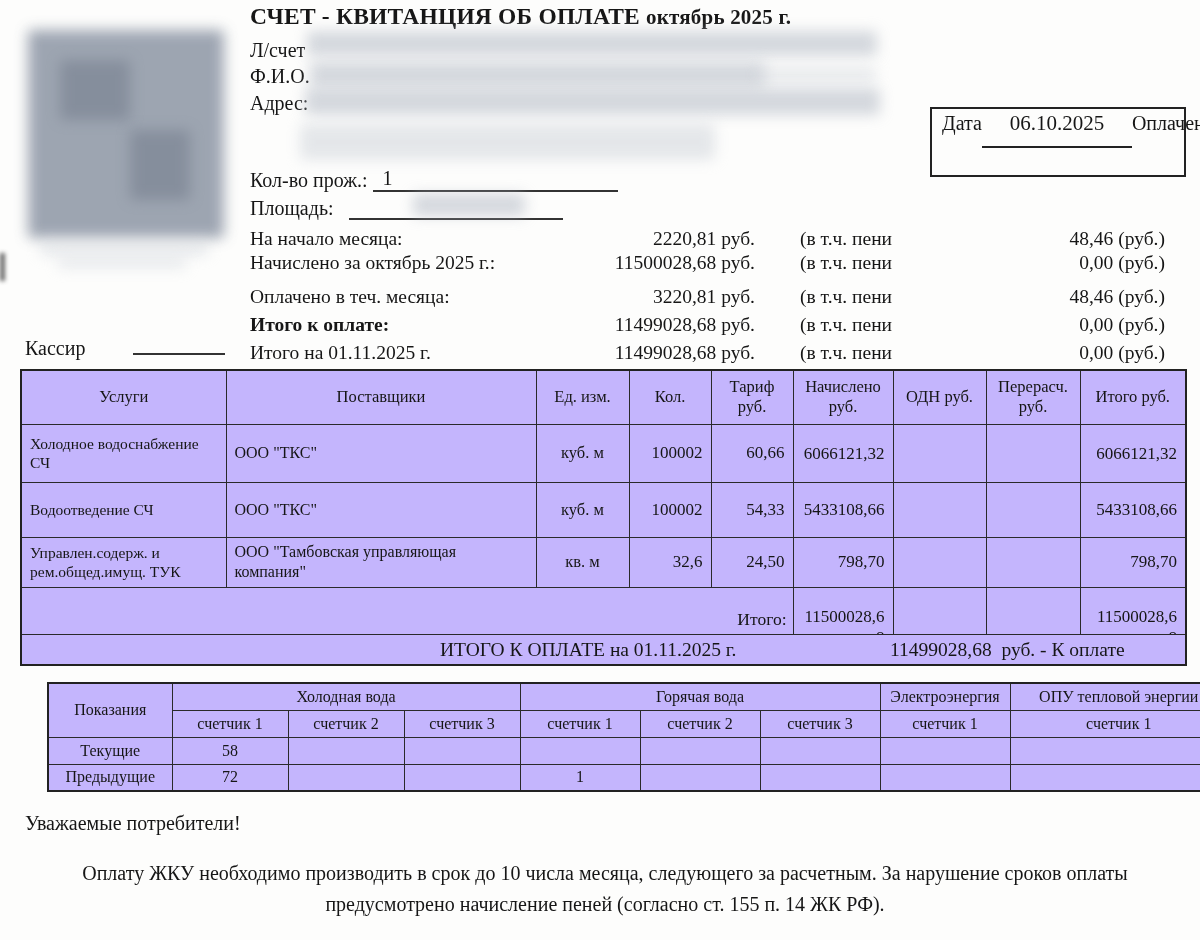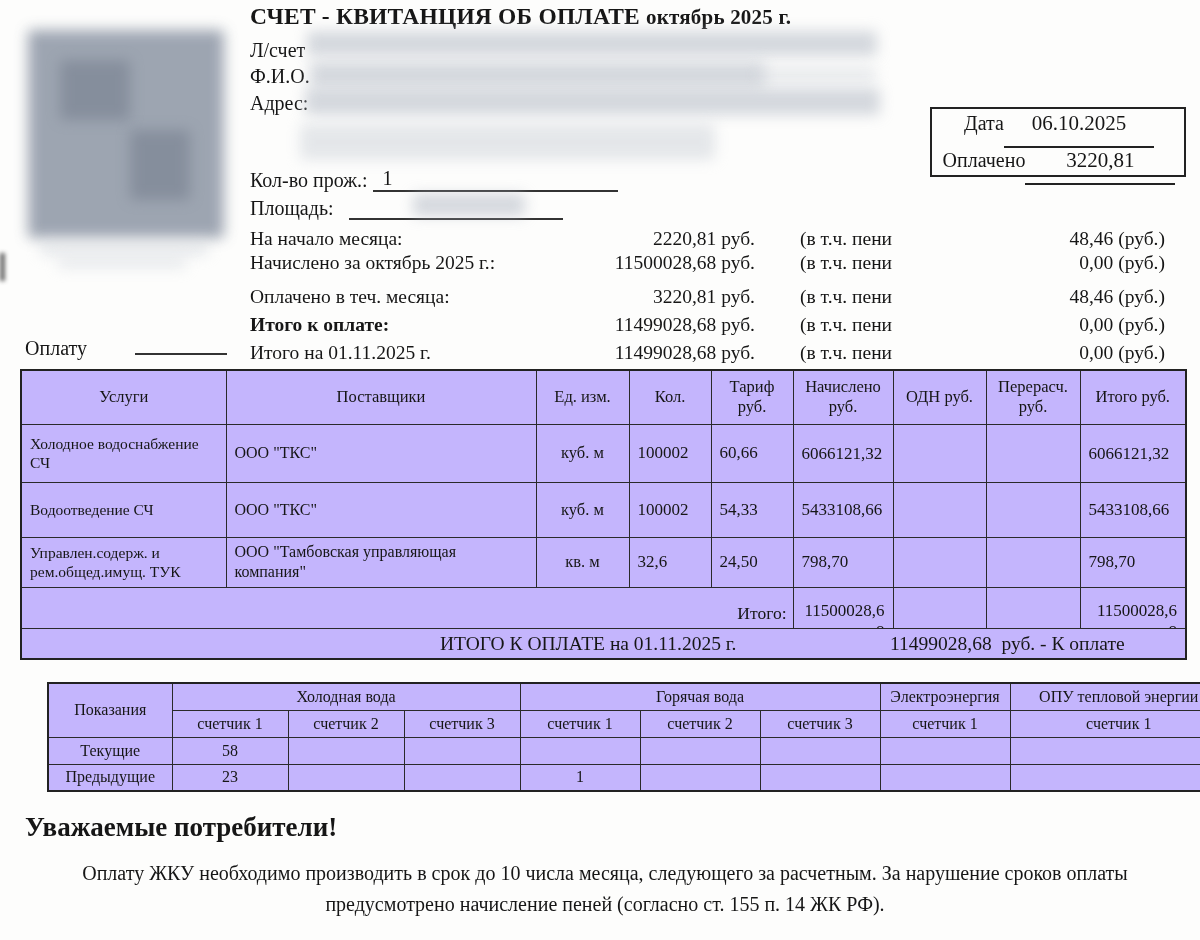--- a/index.html
+++ b/index.html
@@ -17,22 +17,22 @@
   .redact{background:#b9bfc9; opacity:.6;}
   .redact-light{background:#ccd1d8; opacity:.5;}
   .edge-mark{background:#474747; opacity:.8; filter:blur(2px);}
   
   .title{left:250px; top:3px; font-weight:bold; font-size:23.5px; letter-spacing:.2px; white-space:nowrap;}
   .title .period{font-size:21px;}
   .fld{left:250px; font-size:20px;}
   .datebox{
     left:930px; top:107px; width:256px; height:70px;
     border:2.5px solid #222; box-sizing:border-box;
-    display:flex; flex-direction:column; justify-content:space-evenly;
-    padding:2px 8px 2px 10px; font-size:20px;align-items:center;
+    display:flex; flex-direction:row; justify-content:space-evenly;
+    padding:2px 8px 2px 10px; font-size:20px;
   }
   .datebox .row{display:flex; align-items:baseline; justify-content:space-between;}
   .datebox .val{
     display:inline-block; width:150px; text-align:center;
     border-bottom:2px solid #222; font-size:21px; padding-bottom:10px;
   }
   .fill-line{display:inline-block; border-bottom:2px solid #333; padding:0 0 0 10px; vertical-align:bottom;}
   
   .sumrow{position:absolute; left:0; width:1200px; height:28px; font-size:19.5px;}
   .sumrow .lab{position:absolute; left:250px; white-space:nowrap;}
@@ -45,36 +45,36 @@
   
   table{border-collapse:collapse; table-layout:fixed; background:#c4b5fd;}
   .charges{left:20px; top:369px; width:1165px; border:2.5px solid #222;}
   .charges th,.charges td{border:1.5px solid #2a2a2a; padding:4px 8px; vertical-align:middle; box-sizing:border-box;}
   .charges th{font-weight:normal; font-size:16.5px; text-align:center; height:54px;}
   .charges th .hw{display:inline-block; max-width:4.8em;}
   .charges td{font-size:16px;}
   .charges .svc{text-align:left; font-size:15.5px; line-height:1.25;}
   .charges .sup{text-align:left; font-size:16px; line-height:1.25;}
   .charges .unit{text-align:center; font-size:16.5px;}
-  .charges .num{text-align:left; font-size:17px;}
+  .charges .num{text-align:right; font-size:17px;}
   .charges .wrapnum{overflow-wrap:anywhere; line-height:21px;}
   .charges .r1 td{height:58px;}
   .charges .r2 td{height:55px;}
   .charges .r3 td{height:50px;}
-  .charges .subtotal td{height:32px; padding-top:12px; padding-bottom:0;}
+  .charges .subtotal td{height:32px; padding-top:18px; padding-bottom:0;}
   .charges .subtotal .cliped{max-height:28px; overflow:hidden; text-align:right; overflow-wrap:anywhere; line-height:21px; font-size:17px;}
   .charges .subtotal .itogo{text-align:right; font-size:17.5px; padding-right:6px;}
   .charges .grand td{height:31px; position:relative; font-size:19.5px;}
   .charges .grand .glab{position:absolute; left:418px; top:4px; white-space:nowrap;}
   .charges .grand .gval{position:absolute; left:868px; top:4px; white-space:nowrap;}
   .notice{left:25px; top:646px; font-size:19.5px; white-space:nowrap;}
   .readings{left:15px; top:682px; width:1180px; border:2.5px solid #222; font-size:16px;margin-left:32px;}
   .readings th,.readings td{border:1.5px solid #2a2a2a; padding:2px 4px; text-align:center; font-weight:normal; height:27px; box-sizing:border-box; overflow:hidden; white-space:nowrap;}
   .readings .rowlab{font-size:16px;}
-  .footer-greet{left:25px; top:812px; font-size:27px;font-weight:bold;}
+  .footer-greet{left:25px; top:812px; font-size:20px;}
   .footer-body{left:25px; top:858px; width:1160px; font-size:20px; line-height:1.55;text-align:center;}
 </style>
 </head>
 <body>
 
 <div class="page">
 
   <div class="blur qr" style="left:28px; top:30px; width:196px; height:208px;"></div>
   <div class="blur qr-blotch" style="left:60px; top:60px; width:70px; height:60px;"></div>
   <div class="blur qr-blotch" style="left:130px; top:130px; width:60px; height:70px;"></div>
@@ -144,21 +144,21 @@
     <span class="pval">0,00 (руб.)</span>
   </div>
   <div class="sumrow" style="top:342px;">
     <span class="lab">Итого на 01.11.2025 г.</span>
     <span class="amt"><span>11499028,68</span>&nbsp;<span>руб.</span></span>
     <span class="plab">(в т.ч. пени</span>
     <span class="pval">0,00 (руб.)</span>
   </div>
 
   <div class="abs cashier">
-    <span>Оплату</span><span class="uline"></span>
+    <span>Кассир</span><span class="uline"></span>
   </div>
 
   <table class="abs charges">
     <colgroup>
       <col style="width:205px">
         <col style="width:310px">
         <col style="width:93px">
       <col style="width:82px">
         <col style="width:82px">
         <col style="width:100px">
@@ -270,21 +270,21 @@
         <td></td>
         <td></td>
         <td></td>
         <td></td>
         <td></td>
         <td></td>
         <td></td>
       </tr>
       <tr>
         <td class="rowlab">Предыдущие</td>
-        <td>23</td>
+        <td>72</td>
         <td></td>
         <td></td>
         <td>1</td>
         <td></td>
         <td></td>
         <td></td>
         <td></td>
       </tr>
     </tbody>
   </table>

